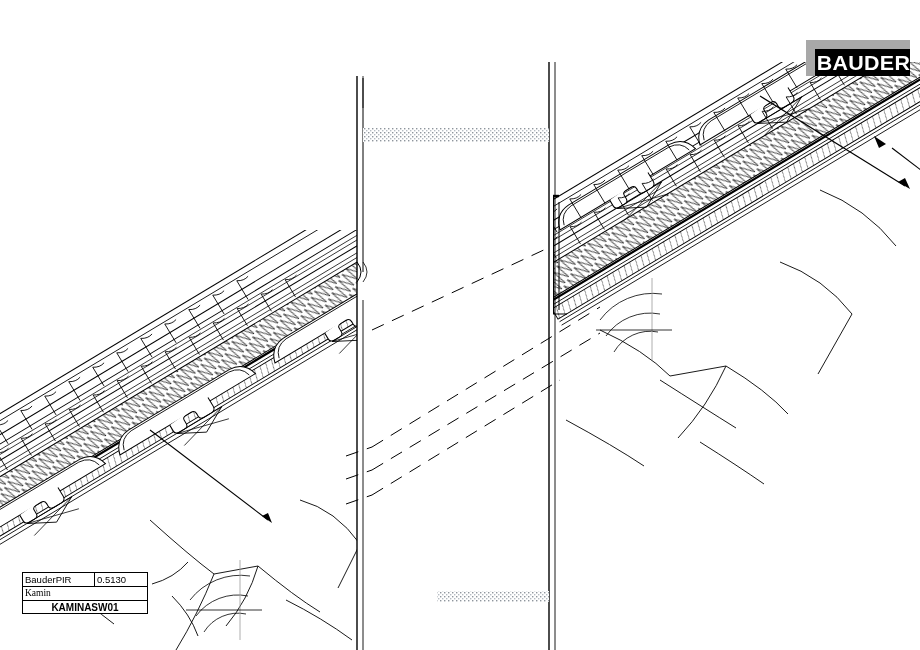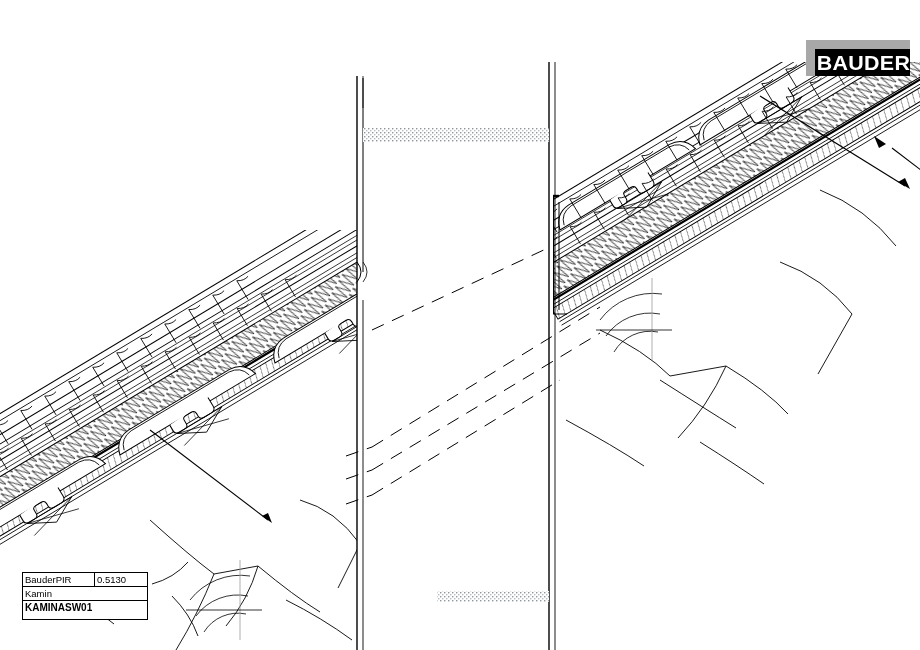--- a/index.html
+++ b/index.html
@@ -37,43 +37,43 @@
     line-height:27px;
     letter-spacing:0.3px;
     text-align:center;
     transform:scaleX(1.02);
     transform-origin:left center;
     white-space:nowrap;
   }
 
   
   #titleblock{
-    position:absolute;left:22px;top:572px;width:126px;height:48px;
+    position:absolute;left:22px;top:572px;width:126px;height:42px;
     border:1.4px solid #000;
     box-sizing:border-box;
     background:#fff;
   }
   #titleblock .row{
     display:flex;height:14px;box-sizing:border-box;
     border-bottom:1.2px solid #000;
   }
   #titleblock .row.last{border-bottom:none;}
   #titleblock .cell{
     font-size:9.5px;line-height:13px;
     color:#000;
     padding:0 2px;
     box-sizing:border-box;
     white-space:nowrap;
     overflow:hidden;
     font-family:"Liberation Sans", sans-serif;
   }
   #titleblock .c-prod{width:72px;border-right:1.2px solid #000;}
   #titleblock .c-date{width:52px;}
-  #titleblock .c-wide{width:124px;}
-  #titleblock .c-code{width:124px;font-weight:bold;font-size:10px;}
+  #titleblock .c-wide{width:124px;font-family:Liberation Serif, serif;}
+  #titleblock .c-code{width:124px;text-align:center;font-weight:bold;font-size:10px;}
 </style>
 </head>
 <body>
 
 <div id="sheet">
 
   <svg id="cad" viewBox="0 0 920 650" xmlns="http://www.w3.org/2000/svg">
     <defs>
 
       <pattern id="pirHatch" width="7" height="16" patternUnits="userSpaceOnUse" patternTransform="rotate(-30)">

